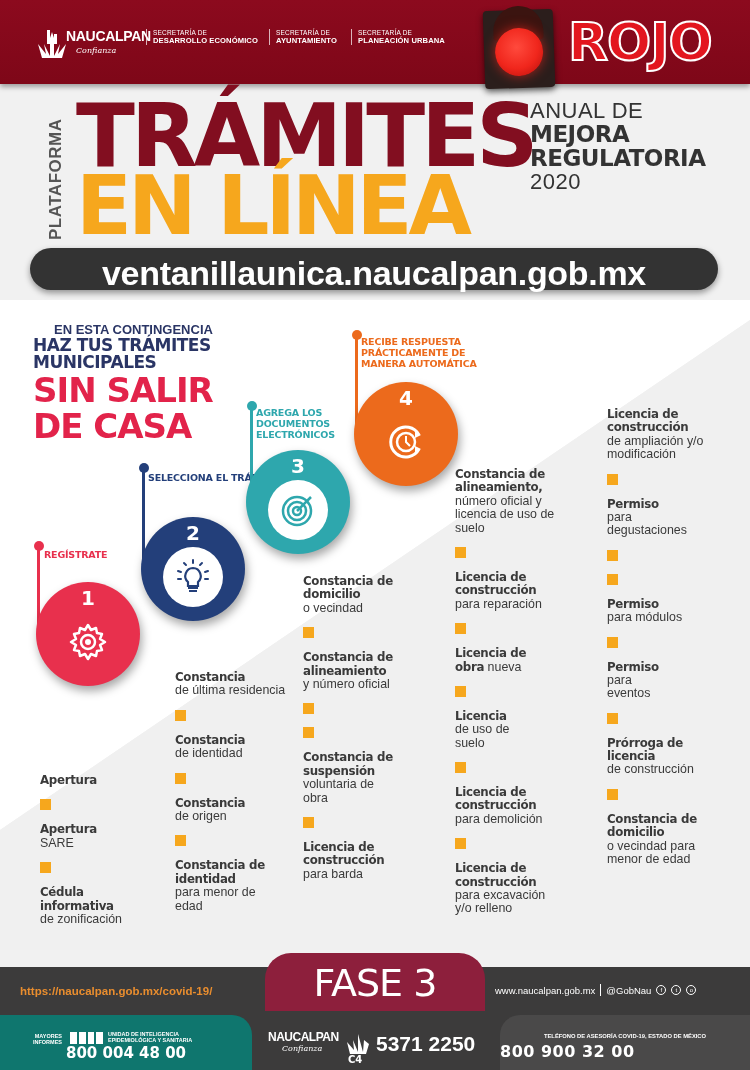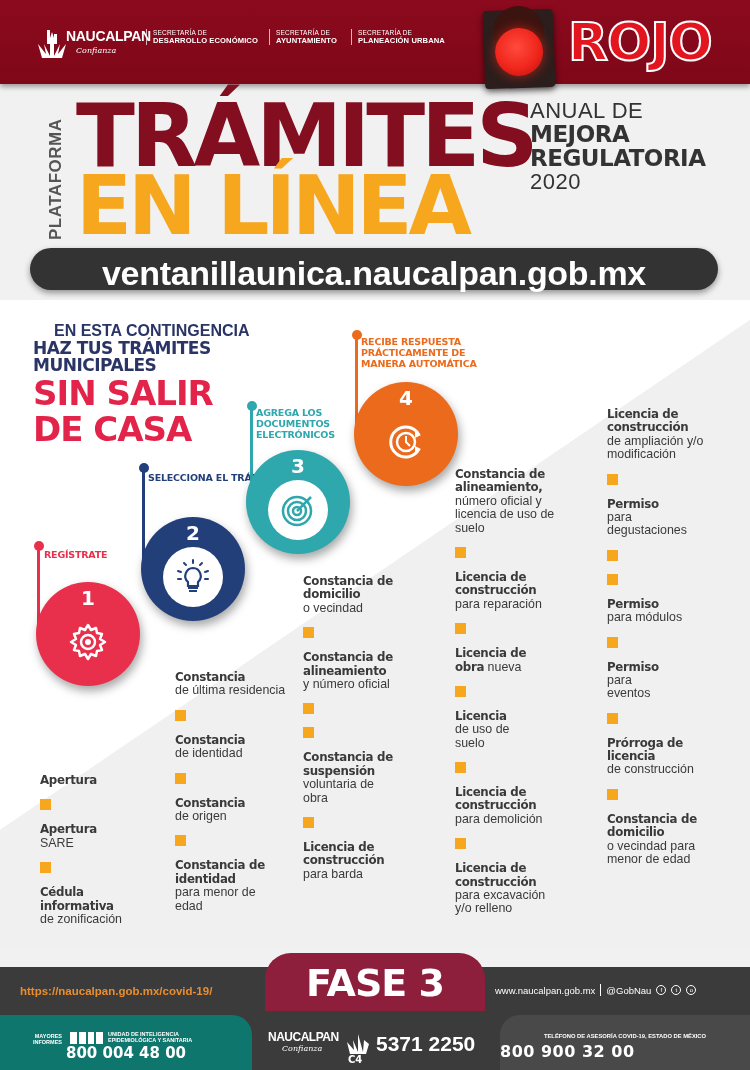--- a/index.html
+++ b/index.html
@@ -28,21 +28,21 @@
   .programa .p1, .programa .p2, .programa .p5 { font-size: 22px; font-weight: normal; letter-spacing: .5px; margin-bottom: 1px; }
   .programa .p3, .programa .p4 { font-size: 23px; font-weight: 900; font-family: "DejaVu Sans", sans-serif; letter-spacing: -.5px; margin-bottom: 1px; }
   .url-bar { position: absolute; left: 30px; top: 248px; width: 688px; height: 42px; background: #333; border-radius: 25px; box-shadow: 0 3px 6px rgba(0,0,0,.4); color: #fff; font-size: 34px; font-weight: bold; text-align: center; line-height: 50px; letter-spacing: -.3px; }
 
   
   .band { position: absolute; left: 0; top: 300px; width: 750px; height: 650px; background: #fff; clip-path: polygon(0 0, 750px 0, 750px 20px, 0 530px); }
   .band2 { position: absolute; left: 0; top: 300px; width: 750px; height: 650px; background: #f0f0f0; clip-path: polygon(750px 20px, 750px 650px, 0 650px, 0 530px); }
 
   
   .contingencia { position: absolute; left: 33px; top: 322px; }
-  .contingencia .c1 { font-size: 16px; font-weight: bold; color: #2a3565; padding-left: 21px; }
+  .contingencia .c1 { font-size: 13px; font-weight: bold; color: #2a3565; padding-left: 21px; }
   .contingencia .c2 { font-size: 17px; font-weight: 900; color: #2a3565; line-height: 1; font-family: "DejaVu Sans", sans-serif; letter-spacing: -.5px; }
   .contingencia .c3 { font-size: 34px; font-weight: 900; color: #e2234a; line-height: 1; font-family: "DejaVu Sans", sans-serif; letter-spacing: -1px; margin-top: 2px; }
 
   
   .step-pin { position: absolute; width: 3px; }
   .step-pin::before { content: ""; position: absolute; left: -3.5px; top: -4px; width: 10px; height: 10px; border-radius: 50%; background: inherit; }
   .step-label { position: absolute; font-size: 9.5px; font-weight: 900; line-height: 1.15; font-family: "DejaVu Sans", sans-serif; letter-spacing: -.2px; }
   .step-circle { position: absolute; width: 104px; height: 104px; border-radius: 50%; box-shadow: 2px 5px 10px rgba(0,0,0,.35); }
   .step-circle .num { position: absolute; left: 0; width: 100%; top: 4px; text-align: center; color: #fff; font-size: 20px; font-weight: 900; font-family: "DejaVu Sans", sans-serif; }
   .step-circle .inner { position: absolute; left: 22px; top: 30px; width: 60px; height: 60px; border-radius: 50%; background: #fff; display: flex; align-items: center; justify-content: center; }
@@ -50,21 +50,21 @@
 
   
   .col { position: absolute; }
   .item { font-size: 12.4px; line-height: 1.08; color: #3a3a3a; }
   .item .b { font-weight: 900; font-family: "DejaVu Sans", sans-serif; font-size: 11.8px; letter-spacing: -.3px; }
   .sq { width: 11px; height: 11px; background: #f6a71d; margin: 12px 0 13px 0; }
 
   
   .foot-top { position: absolute; left: 0; top: 967px; width: 750px; height: 50px; background: #3c3b3b; }
   .covid-url { position: absolute; left: 20px; top: 985px; font-size: 11.5px; font-weight: bold; color: #e98d2e; }
-  .fase { position: absolute; left: 265px; top: 953px; width: 220px; height: 58px; background: #8d1f3c; border-radius: 26px 26px 0 0; color: #fff; text-align: center; font-size: 38px; font-weight: 700; line-height: 60px; font-family: "DejaVu Sans", sans-serif; letter-spacing: -1px; }
+  .fase { position: absolute; left: 265px; top: 953px; width: 220px; height: 58px; background: #8d1f3c; border-radius: 26px 26px 0 0; color: #fff; text-align: center; font-size: 38px; font-weight: 400; line-height: 60px; font-family: "DejaVu Sans", sans-serif; letter-spacing: -1px; }
   .social { position: absolute; left: 495px; top: 984px; font-size: 9.5px; color: #fff; font-weight: normal; display: flex; align-items: center; gap: 5px; }
   .social .sep { width: 1px; height: 12px; background: #fff; }
   .social .ic { width: 10px; height: 10px; border: 1px solid #fff; border-radius: 50%; font-size: 6px; text-align: center; line-height: 8px; display: inline-block; }
   .foot-bot { position: absolute; left: 0; top: 1017px; width: 750px; height: 53px; background: #3c3b3b; }
   .orange { position: absolute; left: 0; top: 1015px; width: 252px; height: 57px; background: #0f766e; border-radius: 0 20px 0 0; }
   .orange .mi { position: absolute; left: 22px; top: 18px; font-size: 5.5px; color: #fff; font-weight: bold; line-height: 1.1; text-align: right; }
   .orange .uies { position: absolute; left: 70px; top: 17px; width: 33px; height: 12px; display: flex; gap: 2px; }
   .orange .uies span { flex: 1; background: #fff; }
   .orange .ud { position: absolute; left: 108px; top: 16px; font-size: 5.5px; color: #fff; font-weight: bold; line-height: 1.15; }
   .orange .ph { position: absolute; left: 66px; top: 29px; font-size: 15px; color: #fff; font-weight: 900; font-family: "DejaVu Sans", sans-serif; }

